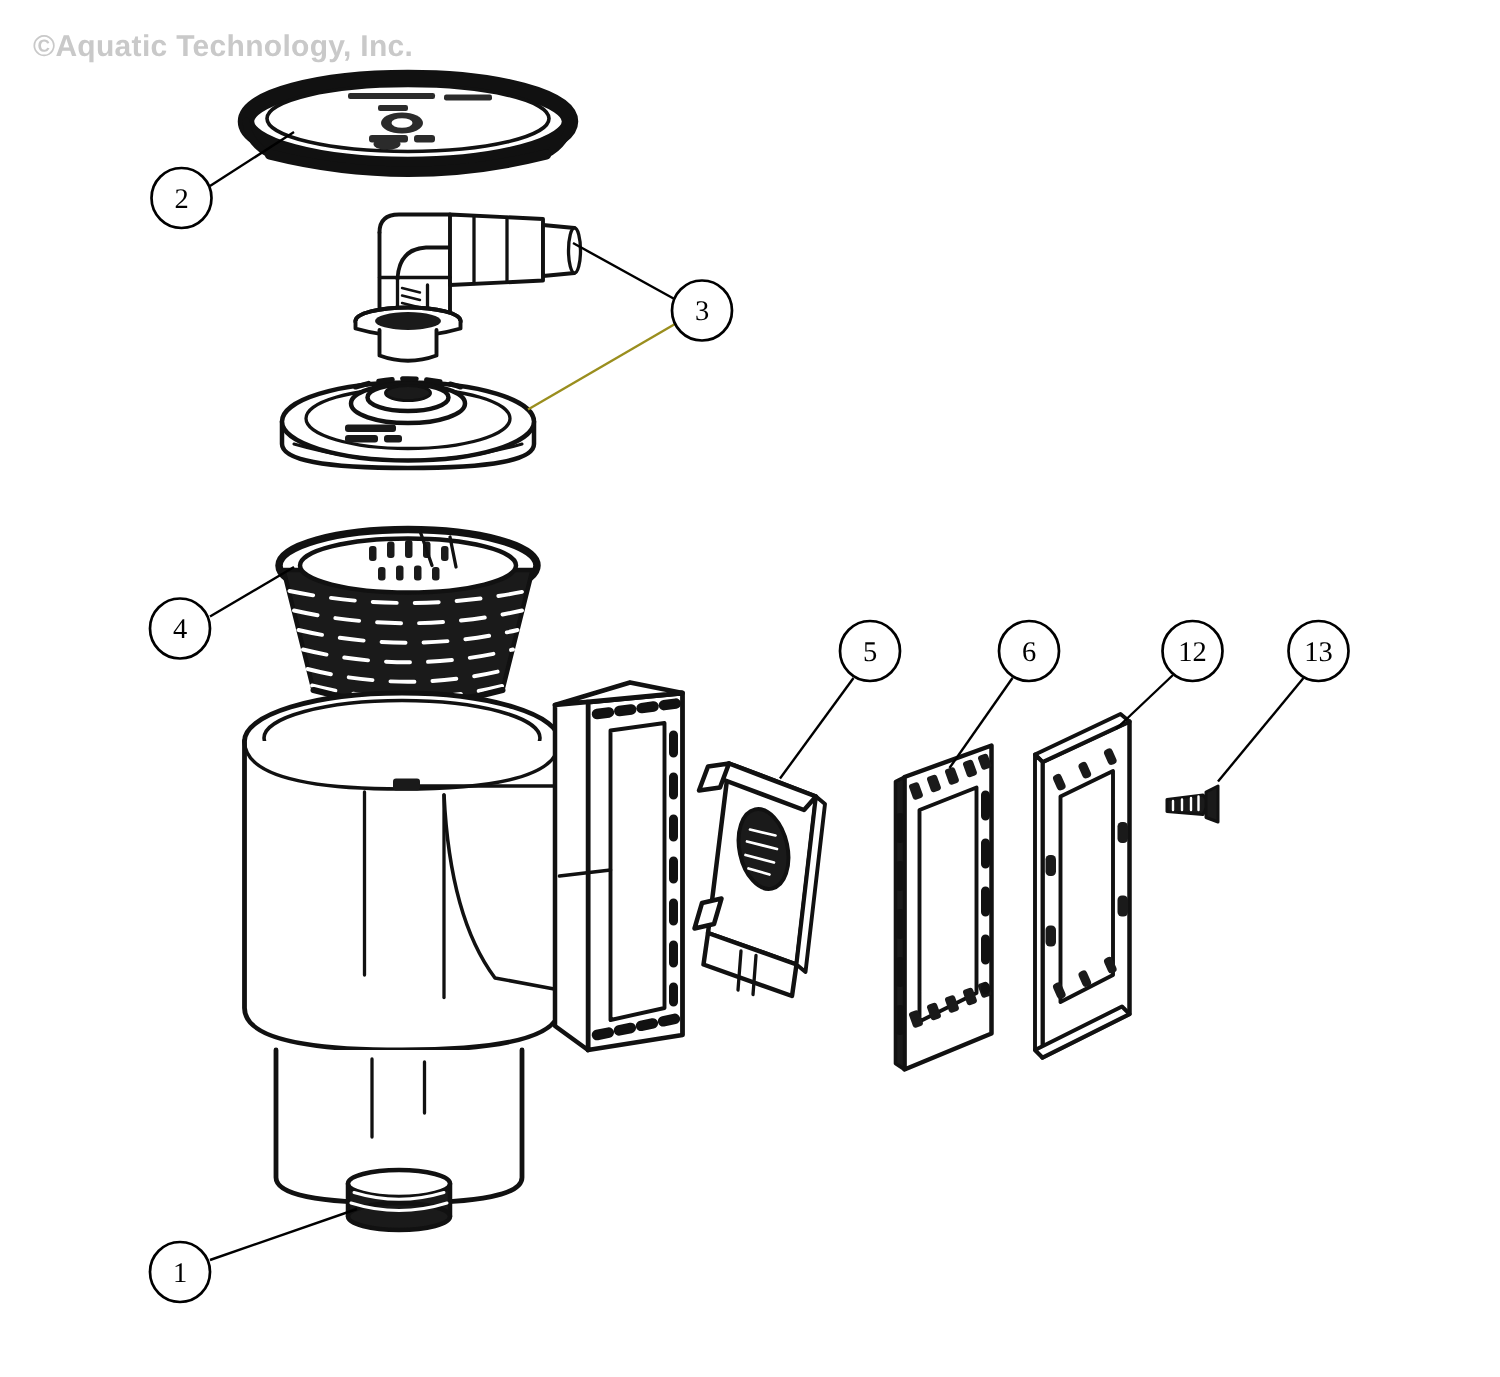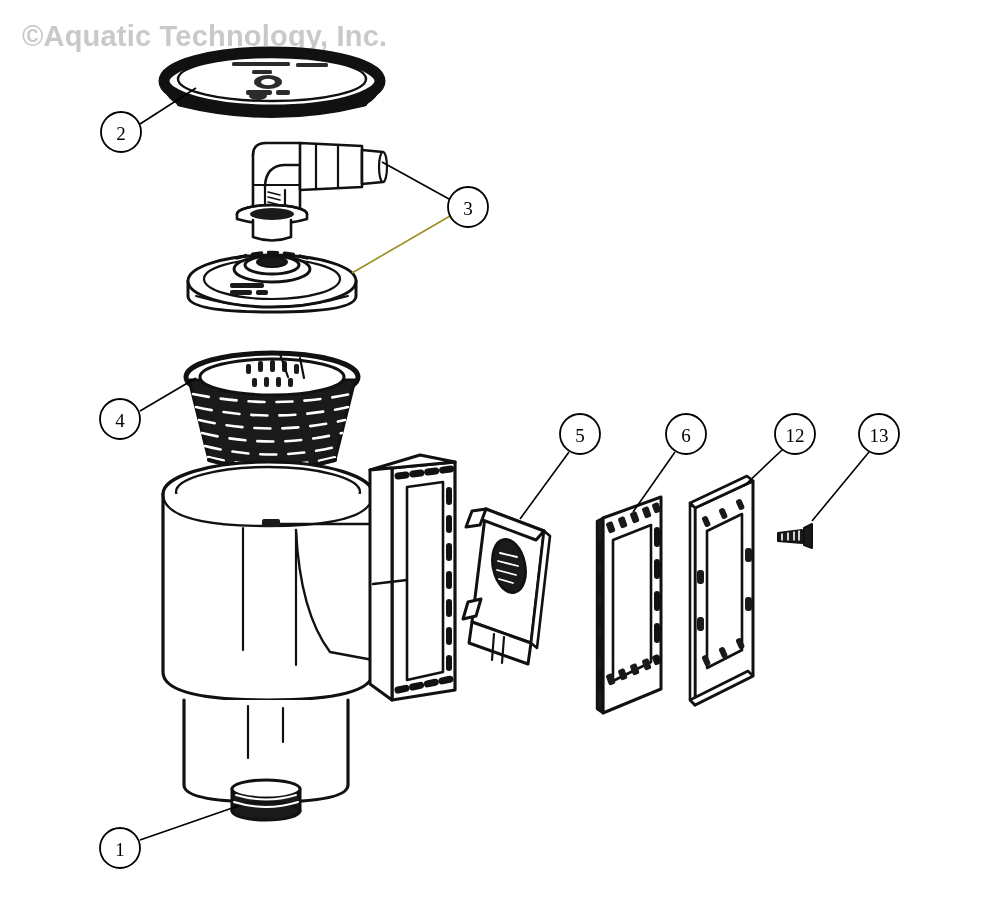--- a/index.html
+++ b/index.html
@@ -19,21 +19,21 @@
     position: absolute;
     left: 0; top: 0;
     width: 1000px;
     height: 918px;
   }
   .watermark {
     position: absolute;
     left: 22px;
     top: 20px;
     font-family: "Liberation Sans", sans-serif;
-    font-size: 29px;
+    font-size: 20px;
     font-weight: bold;
     color: #c9c9c9;
     letter-spacing: 0.2px;
     white-space: nowrap;
     user-select: none;
   }
   svg.canvas {
     position: absolute;
     left: 0; top: 0;
     width: 1000px;

